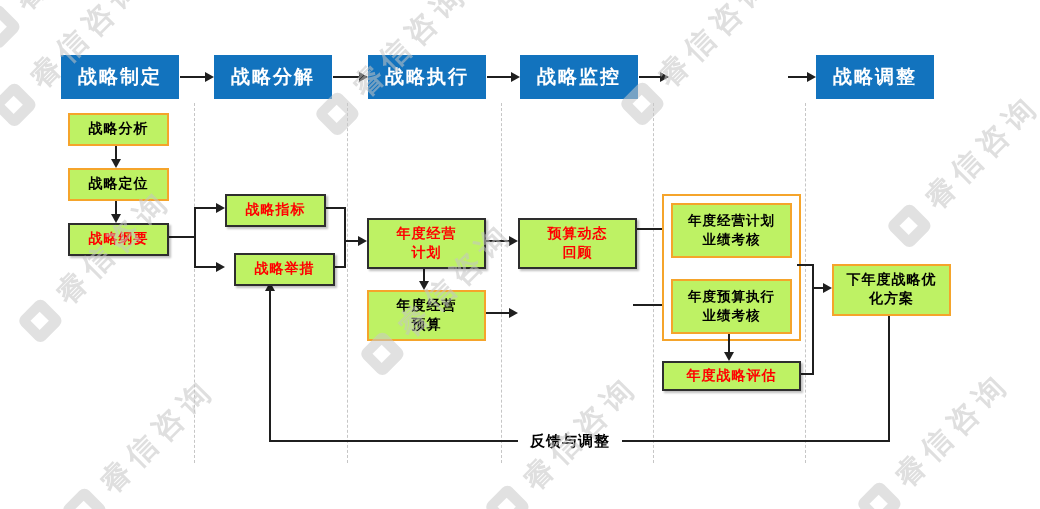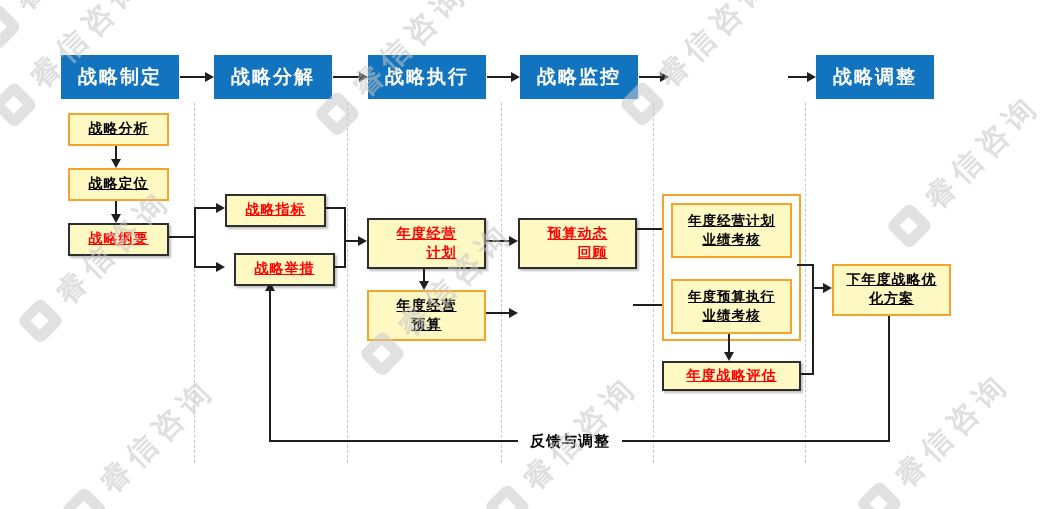--- a/index.html
+++ b/index.html
@@ -18,27 +18,27 @@
        border-left:1px dashed #c6c6c6;z-index:1;}
   
   .phase{
     position:absolute;top:55px;width:118px;height:44px;background:var(--phase-blue);
     color:#fff;font-weight:bold;font-size:19px;letter-spacing:2px;
     display:flex;align-items:center;justify-content:center;z-index:3;
     font-family:"Liberation Serif",serif;
   }
   
   .box{
-    position:absolute;background:#fef9c3;display:flex;align-items:center;justify-content:center;
+    position:absolute;background:#bef264;display:flex;align-items:center;justify-content:center;
     text-align:center;font-weight:bold;font-size:14px;line-height:1.35;letter-spacing:1px;
-    white-space:pre-line;z-index:3;color:#000;font-family:"Liberation Serif",serif;text-decoration:underline;
+    white-space:pre-line;z-index:3;color:#000;font-family:"Liberation Serif",serif;
   }
   .b-orange{border:2px solid var(--accent-orange);}
   .b-black{border:2px solid #2e2e2e;box-shadow:1.5px 1.5px 2px rgba(0,0,0,.25);}
-  .t-red{color:var(--highlight-red);text-align:right;}
+  .t-red{color:var(--highlight-red);}
   .group{position:absolute;border:2px solid var(--accent-orange);background:#fff;z-index:2;}
   
   .hl{position:absolute;height:2px;background:var(--line);z-index:2;}
   .vl{position:absolute;width:2px;background:var(--line);z-index:2;}
   .ar{position:absolute;width:0;height:0;z-index:2;}
   .ar-r{border-top:5px solid transparent;border-bottom:5px solid transparent;border-left:9px solid var(--line);}
   .ar-d{border-left:5px solid transparent;border-right:5px solid transparent;border-top:9px solid var(--line);}
   .ar-u{border-left:5px solid transparent;border-right:5px solid transparent;border-bottom:9px solid var(--line);}
   
   .fb-label{

